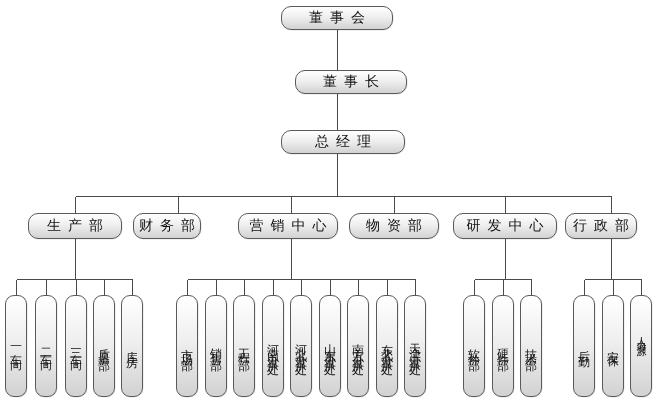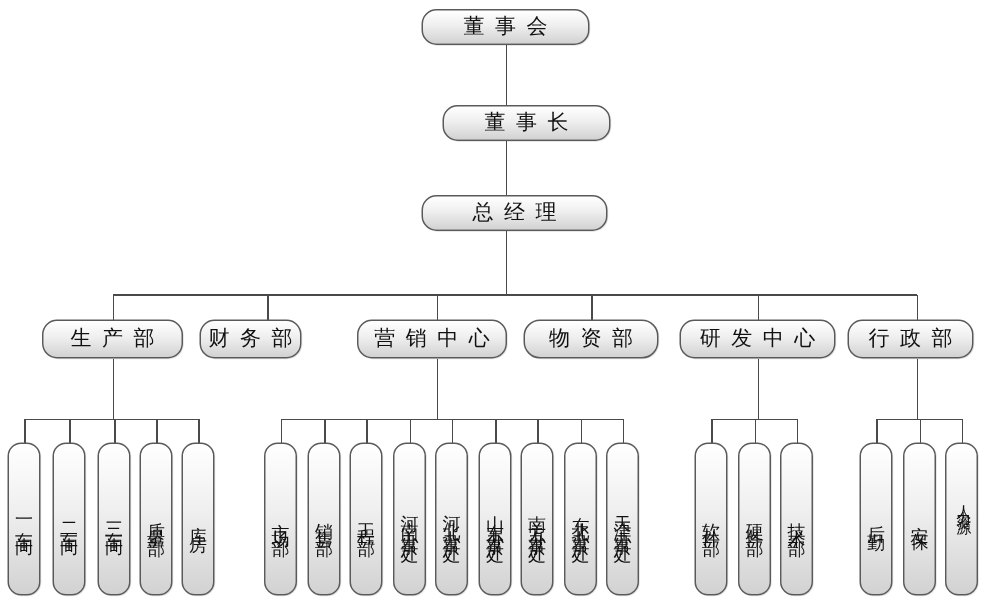--- a/index.html
+++ b/index.html
@@ -131,21 +131,21 @@
   </div>
   <div class="node hbox dept" style="left:238px;top:213px;width:100px;">
     <span class="lbl">营销中心</span>
   </div>
   <div class="node hbox dept" style="left:349px;top:213px;width:90px;border-radius:11px;">
     <span class="lbl">物资部</span>
   </div>
   <div class="node hbox dept" style="left:453px;top:213px;width:104px;">
     <span class="lbl">研发中心</span>
   </div>
-  <div class="node hbox dept" style="left:565px;top:213px;width:84px;">
+  <div class="node hbox dept" style="left:565px;top:213px;width:72px;">
     <span class="lbl">行政部</span>
   </div>
 
   <div class="node vbox" style="left:5px;">
     <span class="lbl">一车间</span>
   </div>
   <div class="node vbox" style="left:35px;">
     <span class="lbl">二车间</span>
   </div>
   <div class="node vbox" style="left:65px;">

